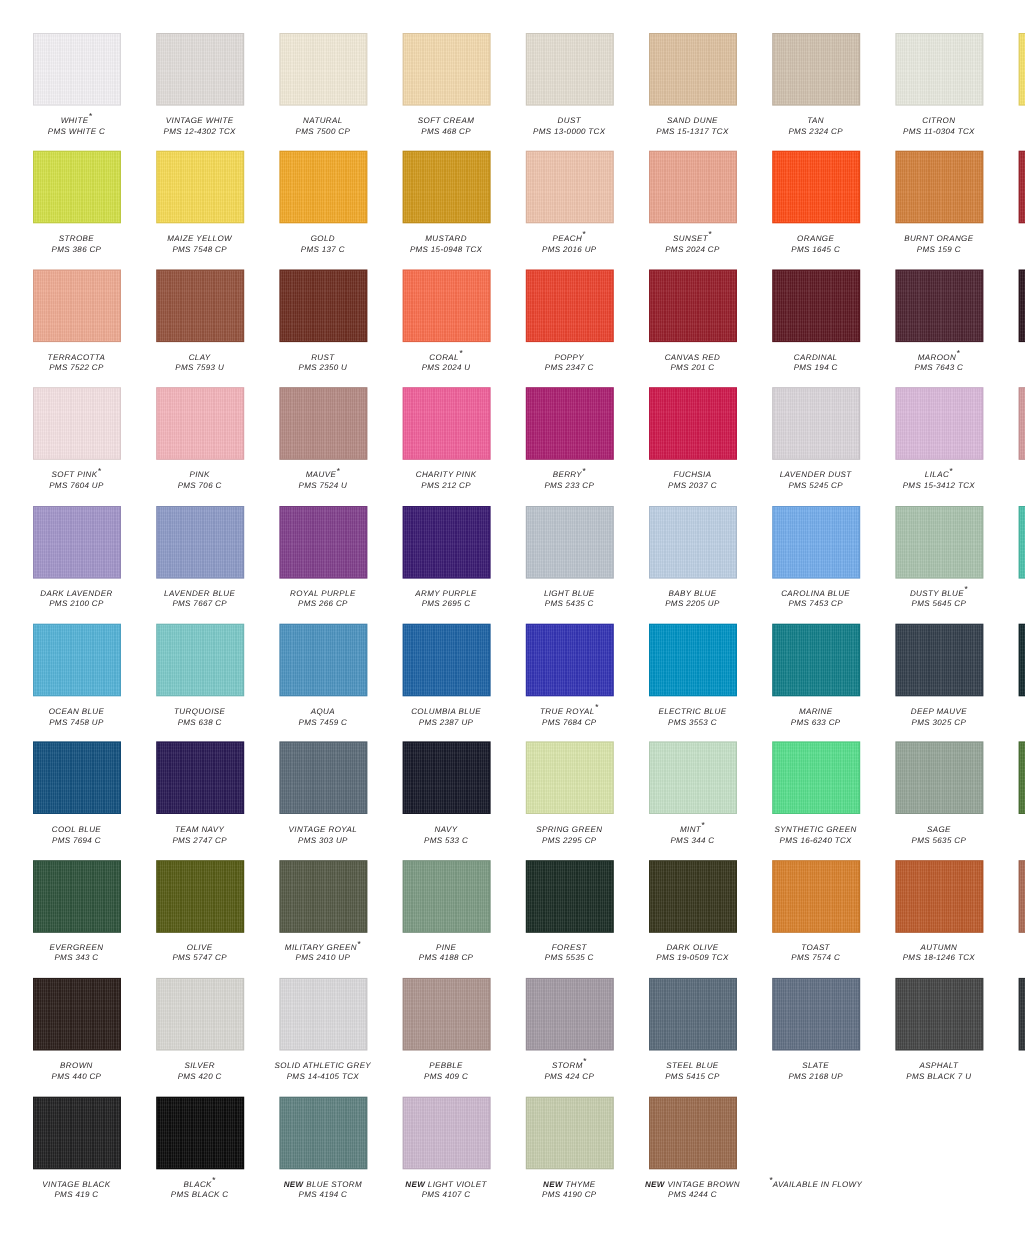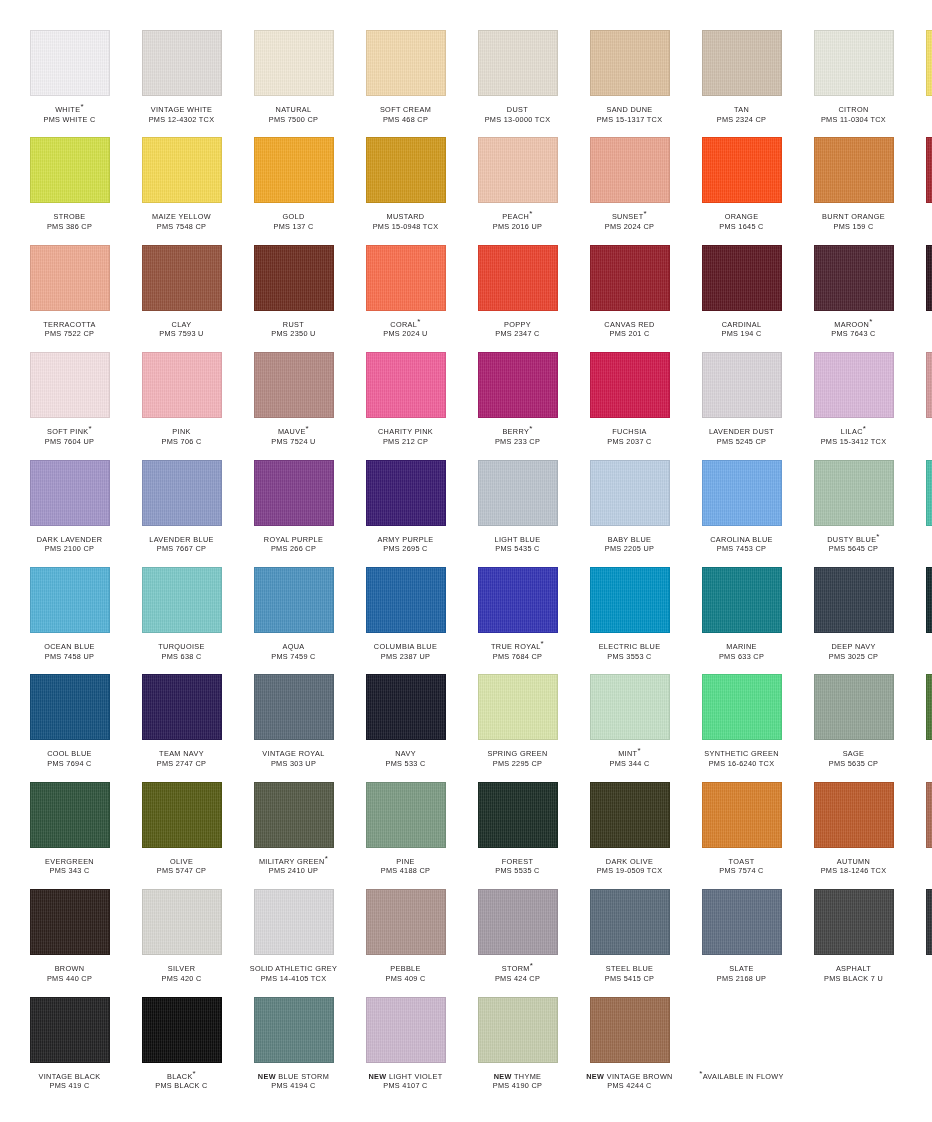--- a/index.html
+++ b/index.html
@@ -12,20 +12,21 @@
     width: 932px;
     height: 1122px;
     font-family: "Liberation Sans", sans-serif;
     color: #231f20;
     overflow: hidden;
   }
   .sheet {
     width: 932px;
     height: 1122px;
     padding: 30px 18px 10px 18px;
+    font-style: italic;
   }
   .grid {
     display: grid;
     grid-template-columns: repeat(9, 1fr);
     column-gap: 9px;
     row-gap: 0px;
   }
   .cell {
     height: 107.4px;
     display: flex;
@@ -564,21 +565,21 @@
         <div class="labels">
           <div class="cname">MARINE</div>
           <div class="pms">PMS 633 CP</div>
         </div>
       </div>
       <div class="cell">
         <div class="chip" style="background: rgb(52, 63, 76);">
           <div class="weave"></div>
         </div>
         <div class="labels">
-          <div class="cname">DEEP NAVY</div>
+          <div class="cname">DEEP MAUVE</div>
           <div class="pms">PMS 3025 CP</div>
         </div>
       </div>
       <div class="cell">
         <div class="chip" style="background: rgb(21, 43, 47);">
           <div class="weave"></div>
         </div>
         <div class="labels">
           <div class="cname">ATLANTIC</div>
           <div class="pms">PMS 2217 CP</div>

